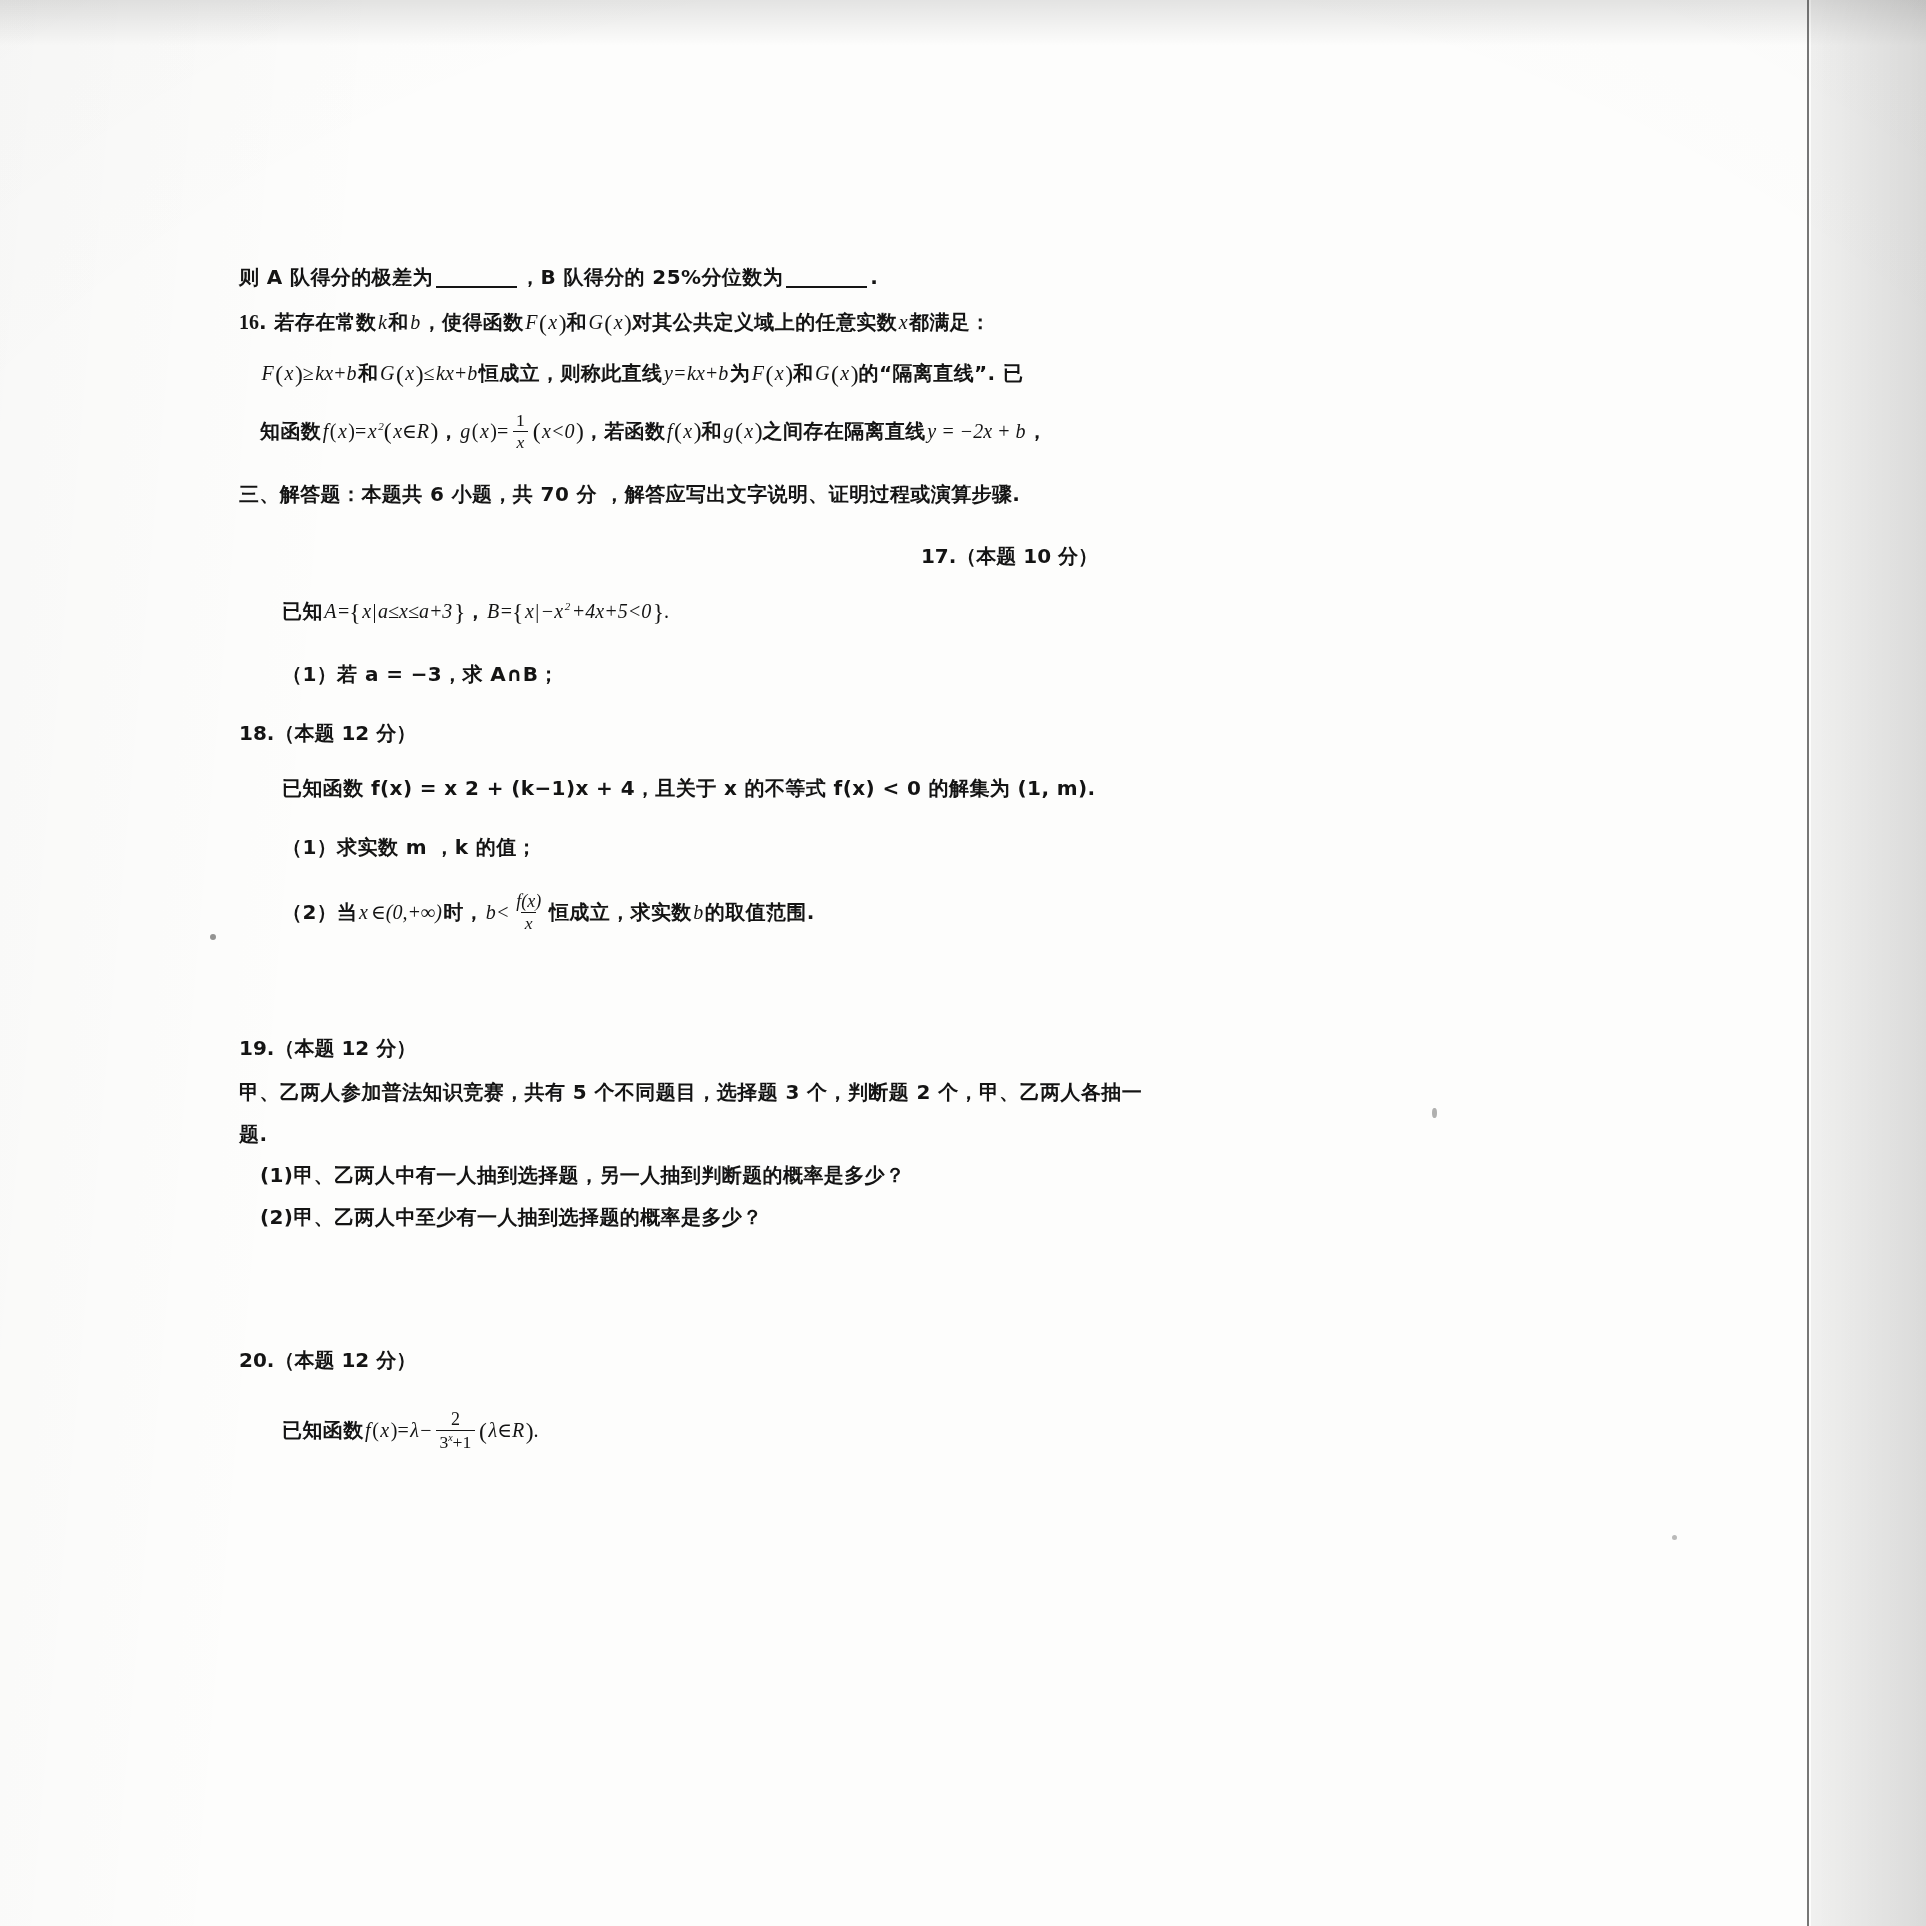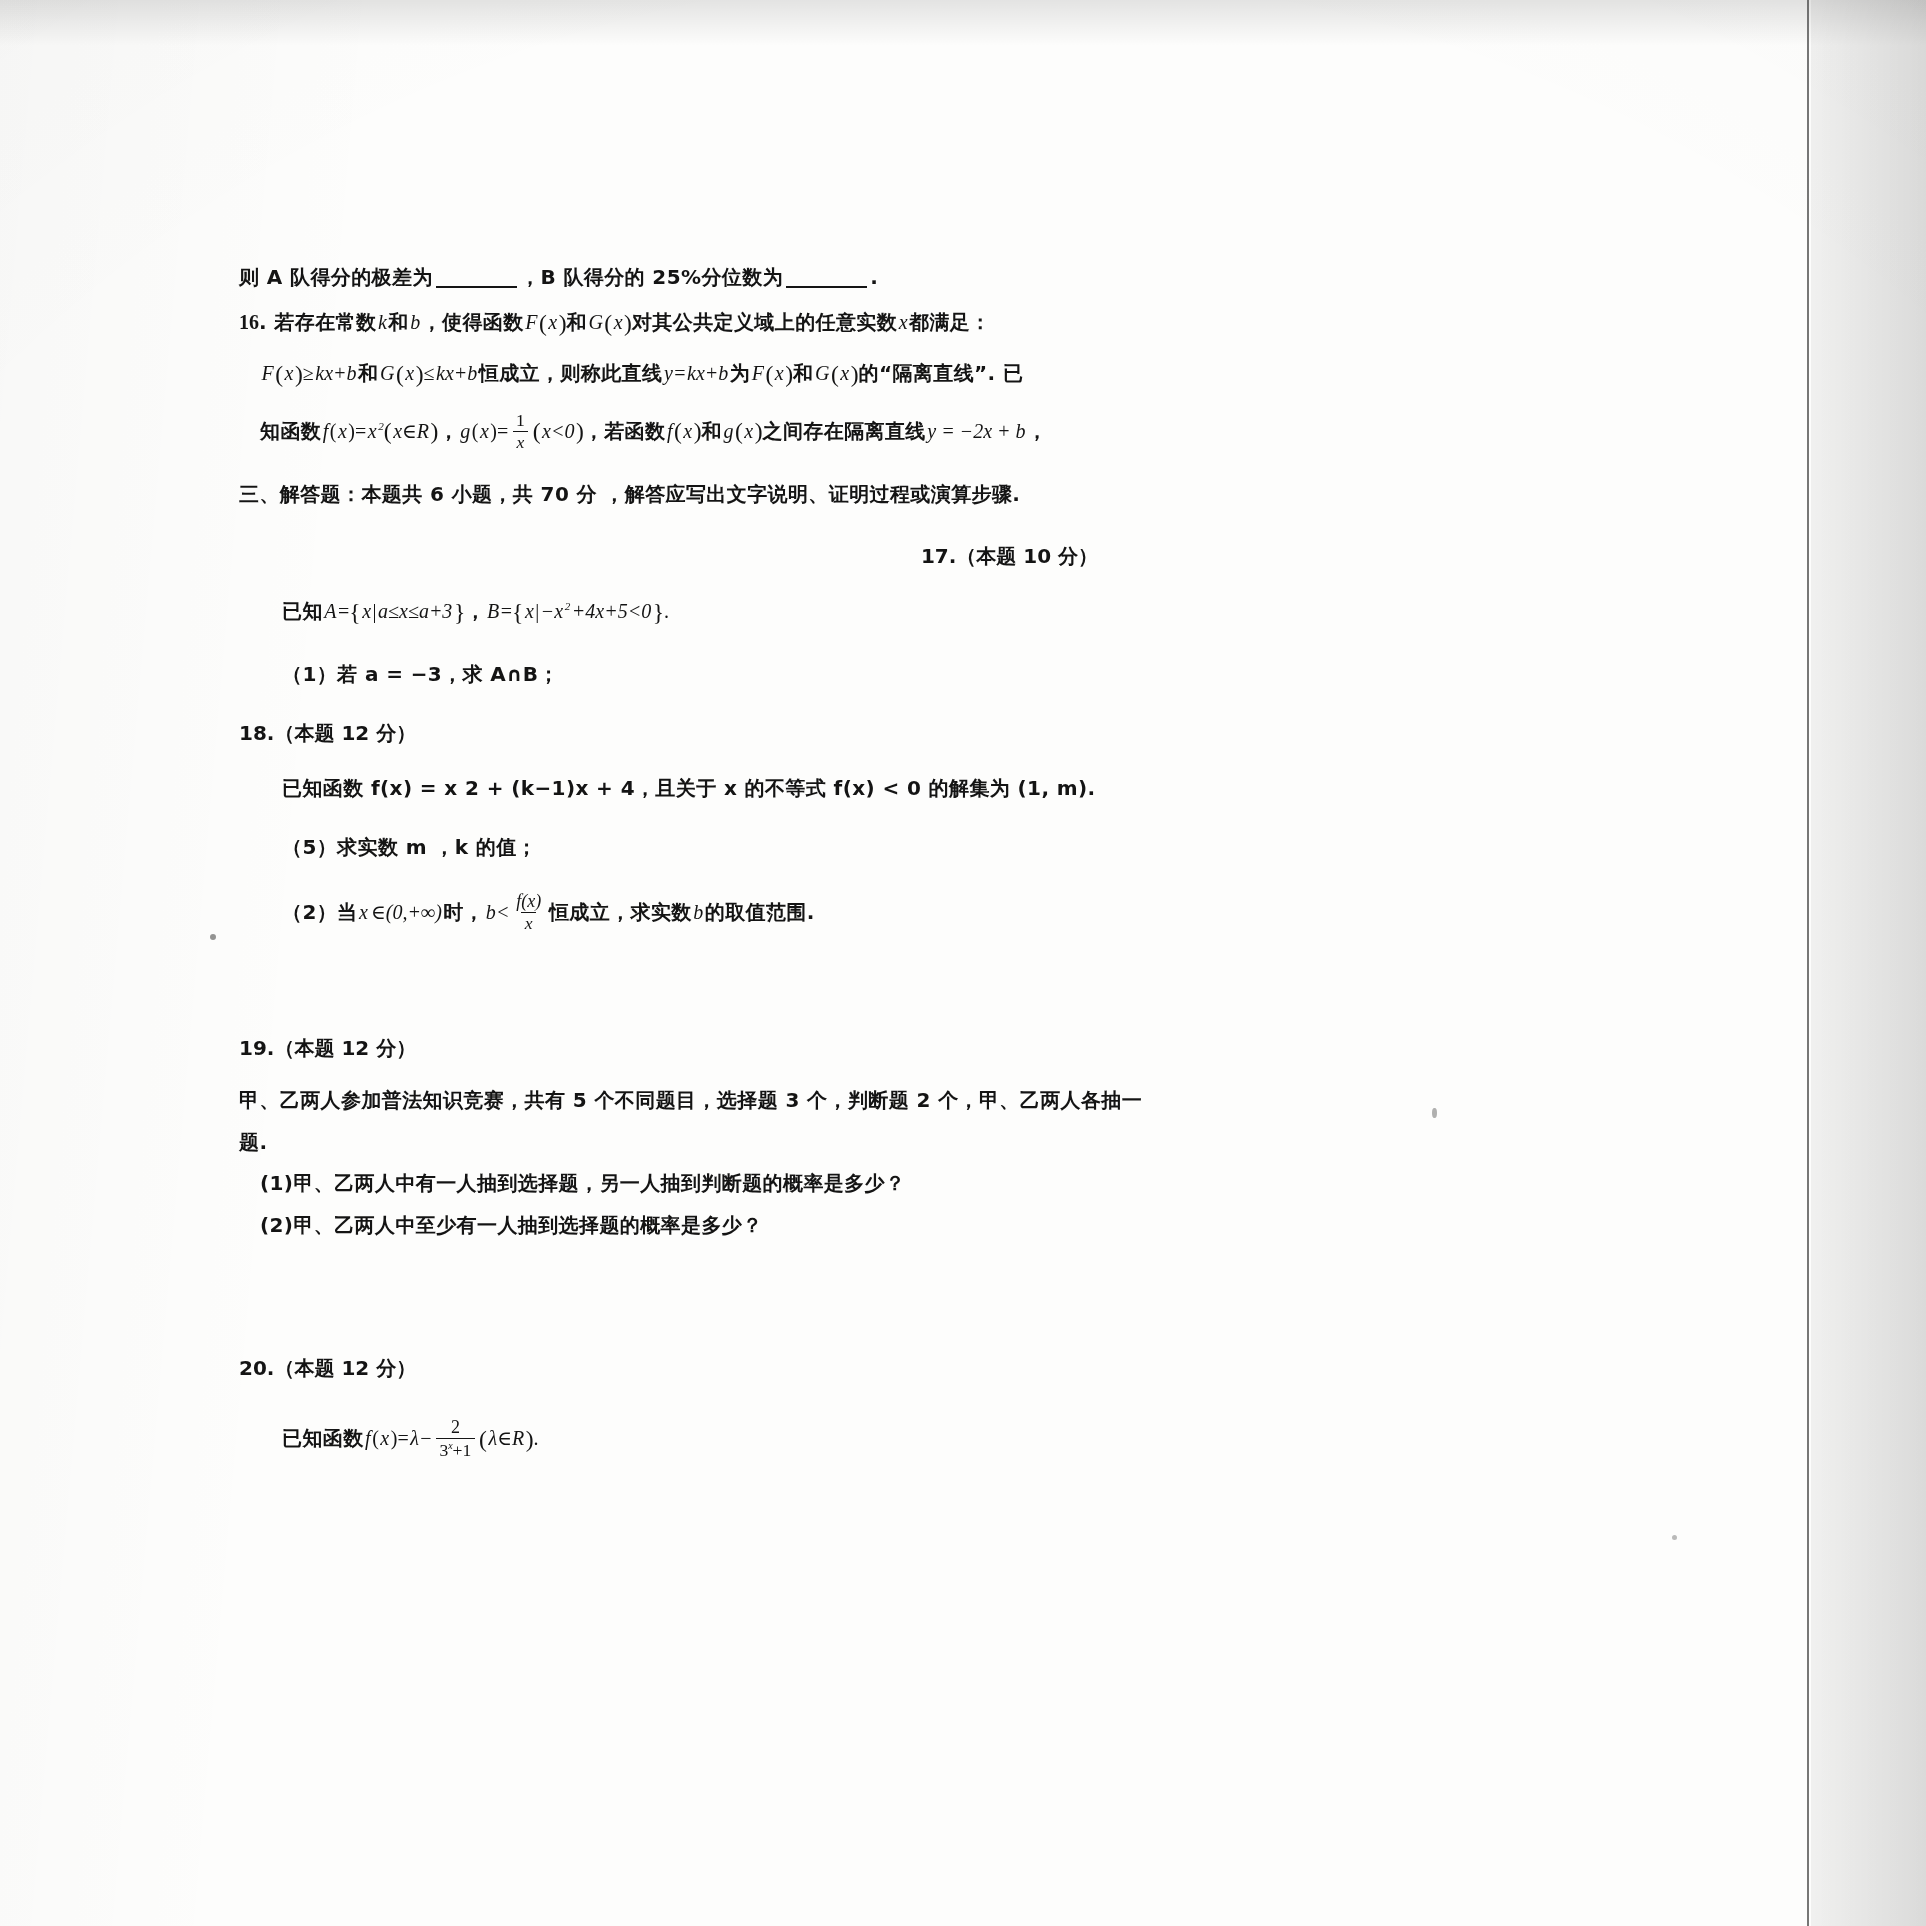--- a/index.html
+++ b/index.html
@@ -212,31 +212,31 @@
 
     <div class="line" style="margin-bottom:35px;">
       <span class="item-head">18.（本题 12 分）</span>
     </div>
 
     <div class="line indent1" style="margin-bottom:39px;">
       <span class="cn">已知函数 f(x) = x 2 + (k−1)x + 4，且关于 x 的不等式 f(x) &lt; 0 的解集为 (1, m).</span>
     </div>
 
     <div class="line indent1" style="margin-bottom:37px;">
-      <span class="cn">（5）求实数 m ，k 的值；</span>
+      <span class="cn">（1）求实数 m ，k 的值；</span>
     </div>
 
     <div class="line indent1" style="margin-bottom:104px;">
       <span class="cn">（2）当</span><span class="mi">x</span><span class="mi">∈(0,+∞)</span><span class="cn">时，</span><span class="mi">b</span><span class="mn">&lt;</span><span class="frac tall">
           <span class="fnum mi">f(x)</span>
           <span class="fden mi">x</span>
         </span><span class="cn">恒成立，求实数</span><span class="mi">b</span><span class="cn">的取值范围.</span>
     </div>
 
-    <div class="line" style="margin-bottom:32px;">
+    <div class="line" style="margin-bottom:24px;">
       <span class="item-head">19.（本题 12 分）</span>
     </div>
 
     <div class="line" style="margin-bottom:21.6px;">
       <span class="cn">甲、乙两人参加普法知识竞赛，共有 5 个不同题目，选择题 3 个，判断题 2 个，甲、乙两人各抽一</span>
     </div>
 
     <div class="line" style="margin-bottom:21.6px;">
       <span class="cn">题.</span>
     </div>

